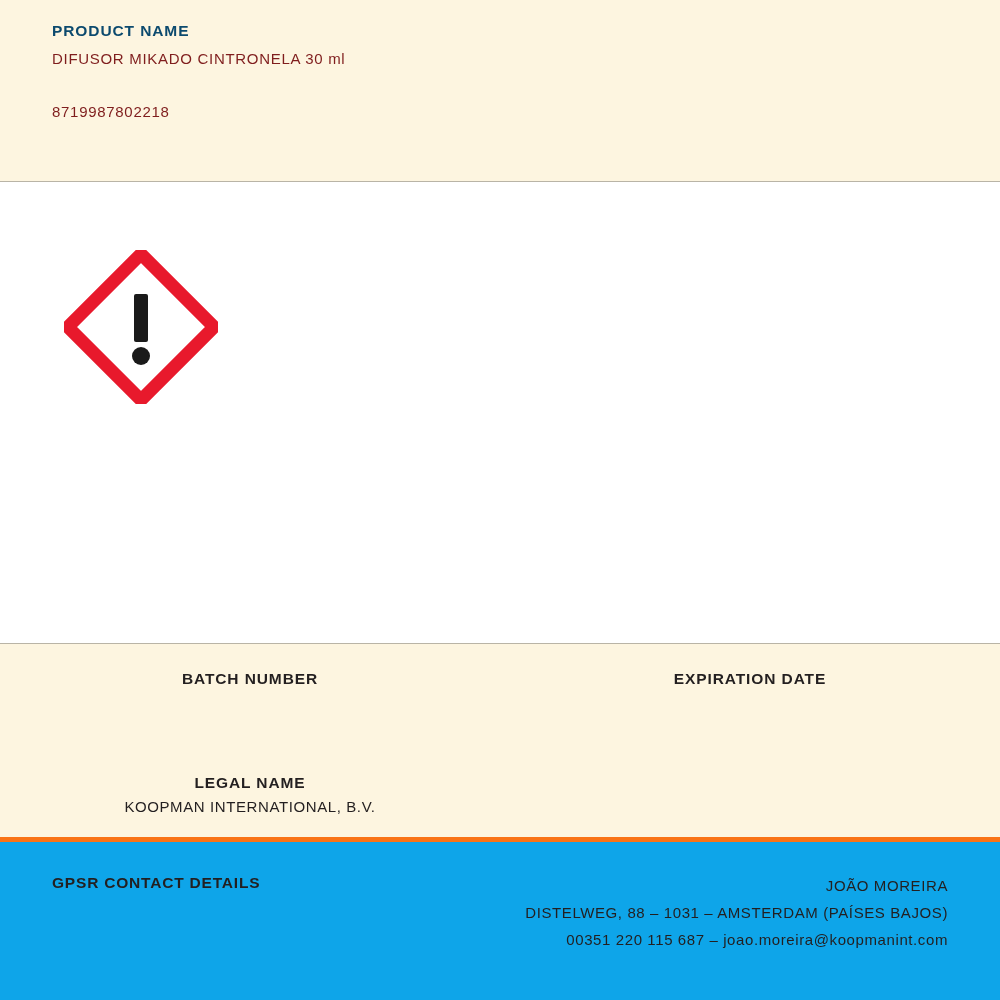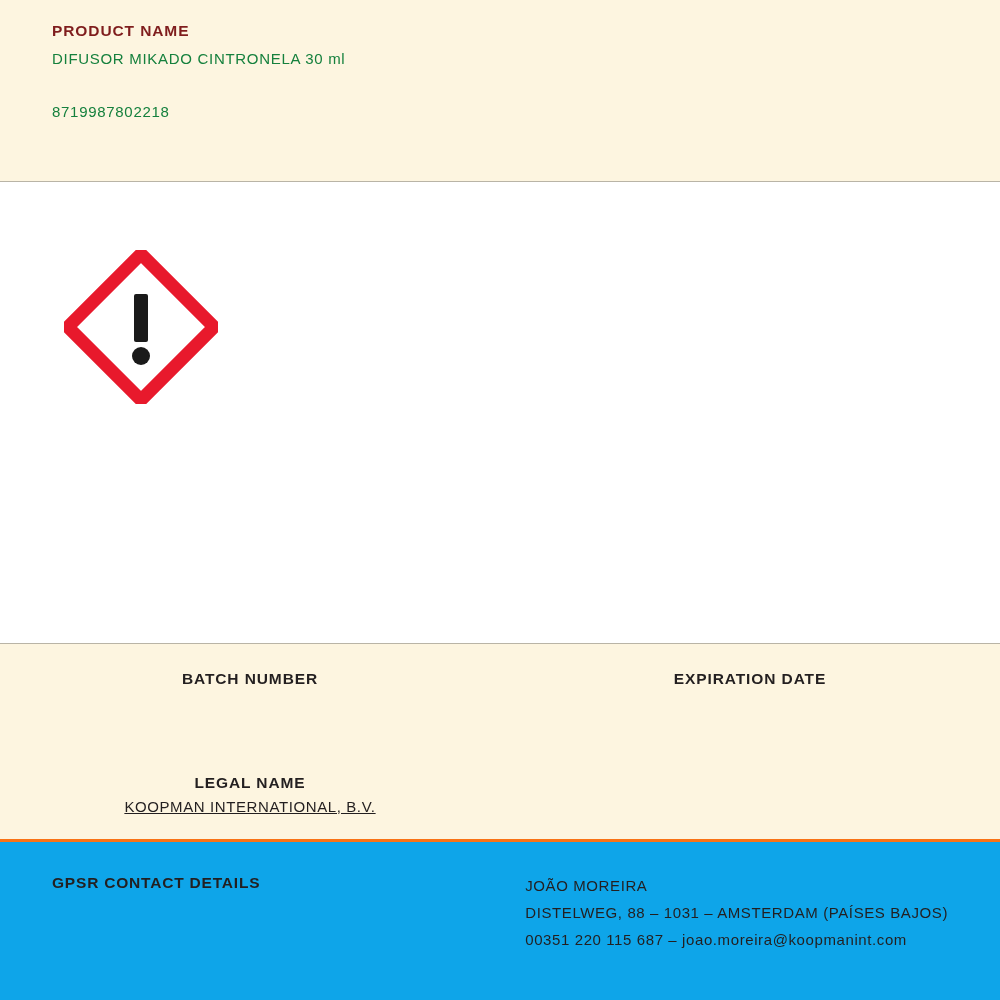--- a/index.html
+++ b/index.html
@@ -27,27 +27,27 @@
     background: #fdf5e0;
     padding: 22px 0 18px 52px;
     border-bottom: 1px solid #b9b4a6;
     box-sizing: border-box;
     height: 182px;
   }
   .field-label {
     font-size: 15.5px;
     font-weight: bold;
     letter-spacing: 0.9px;
-    color: #7f1d1d;
+    color: #0c4a6e;
     margin: 0 5px 10px 0;
   }
   .field-value {
     font-size: 15px;
     letter-spacing: 0.7px;
-    color: #15803d;
+    color: #7f1d1d;
     margin: 0;
   }
   .field-group + .field-group {
     margin-top: 36px;
   }
 
   
   .pictograms {
     background: #ffffff;
     flex: 0 0 462px;
@@ -62,21 +62,21 @@
     width: 154px;
     height: 154px;
   }
   .ghs-wrap svg {
     display: block;
   }
 
   
   .mid {
     background: #fdf5e0;
-    border-bottom: 3px solid #f97316;
+    border-bottom: 5px solid #f97316;
     box-sizing: border-box;
     height: 198px;
     padding-top: 26px;
   }
   .mid-row {
     display: flex;
     width: 100%;
   }
   .mid-col {
     width: 50%;
@@ -86,21 +86,20 @@
     font-size: 15.5px;
     font-weight: bold;
     letter-spacing: 0.9px;
     margin: 0 0 6px 0;
   }
   .mid-col .val {
     font-size: 15px;
     letter-spacing: 0.6px;
     margin: 0;
     min-height: 18px;
-    text-decoration: underline;
   }
   .mid-row.second {
     margin-top: 62px;
   }
 
   
   .footer {
     background: #0ea5e9;
     flex: 1 1 auto;
     box-sizing: border-box;
@@ -110,21 +109,21 @@
     align-items: flex-start;
   }
   .footer-title {
     font-size: 15.5px;
     font-weight: bold;
     letter-spacing: 0.8px;
     white-space: nowrap;
     padding-top: 2px;
   }
   .footer-lines {
-    text-align: left;
+    text-align: right;
     font-size: 15px;
     letter-spacing: 0.6px;
     line-height: 27px;
   }
   .footer-lines div {
     white-space: nowrap;
   }
 </style>
 </head>
 <body>

